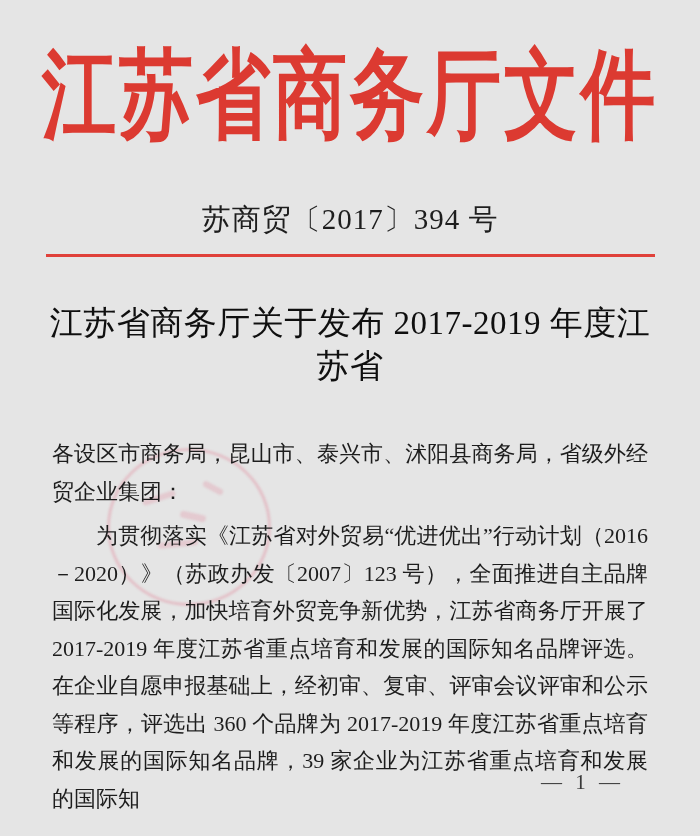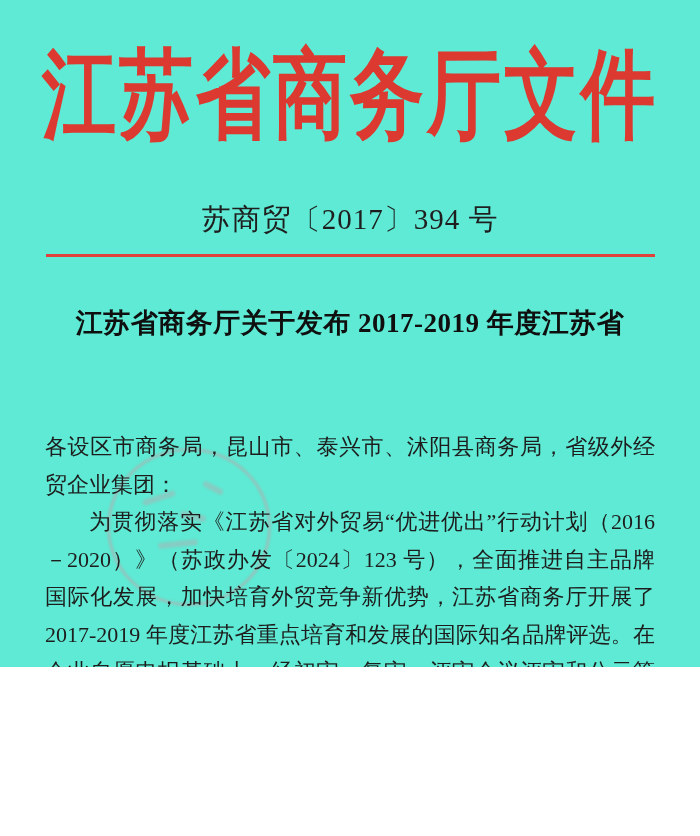--- a/index.html
+++ b/index.html
@@ -3,22 +3,22 @@
 <meta charset="utf-8">
 <style>
   html, body {
     margin: 0;
     padding: 0;
     background: #ffffff;
   }
   .page {
     position: relative;
     width: 700px;
-    height: 667px;
-    background: #5eead4;
+    height: 836px;
+    background: #e5e5e5;
     overflow: hidden;
     font-family: "Liberation Serif", "DejaVu Serif", serif;
   }
 
   
   .agency-title {
     position: absolute;
     top: 50px;
     left: 40px;
     right: 40px;
@@ -58,22 +58,22 @@
     background: #e0413a;
   }
 
   
   .notice-heading {
     position: absolute;
     top: 302px;
     left: 38px;
     right: 38px;
     text-align: center;
-    font-size: 27px;
-    font-weight: bold;
+    font-size: 33px;
+    font-weight: normal;
     line-height: 43px;
     color: #0f0f0f;
     letter-spacing: 0.5px;
   }
 
   
   .seal {
     position: absolute;
     left: 107px;
     top: 448px;
@@ -101,21 +101,21 @@
     left: 45px;
     width: 610px;
     font-size: 22px;
     line-height: 37.5px;
     color: #1d1d1d;
     text-align: justify;
     text-justify: inter-ideograph;
     z-index: 2;
   }
   .body-text p {
-    margin: 0;
+    margin: 7px;
     padding: 0;
   }
   .body-text .para {
     text-indent: 2em;
   }
 
   
   .page-number {
     position: absolute;
     top: 770px;
@@ -145,18 +145,18 @@
 
   <div class="seal">
     <span class="mark m1"></span>
     <span class="mark m2"></span>
     <span class="mark m3"></span>
     <span class="mark m4"></span>
   </div>
 
   <div class="body-text">
     <p class="salutation">各设区市商务局，昆山市、泰兴市、沭阳县商务局，省级外经贸企业集团：</p>
-    <p class="para">为贯彻落实《江苏省对外贸易“优进优出”行动计划（2016－2020）》（苏政办发〔2024〕123 号），全面推进自主品牌国际化发展，加快培育外贸竞争新优势，江苏省商务厅开展了 2017-2019 年度江苏省重点培育和发展的国际知名品牌评选。在企业自愿申报基础上，经初审、复审、评审会议评审和公示等程序，评选出 360 个品牌为 2017-2019 年度江苏省重点培育和发展的国际知名品牌，39 家企业为江苏省重点培育和发展的国际知</p>
+    <p class="para">为贯彻落实《江苏省对外贸易“优进优出”行动计划（2016－2020）》（苏政办发〔2007〕123 号），全面推进自主品牌国际化发展，加快培育外贸竞争新优势，江苏省商务厅开展了 2017-2019 年度江苏省重点培育和发展的国际知名品牌评选。在企业自愿申报基础上，经初审、复审、评审会议评审和公示等程序，评选出 360 个品牌为 2017-2019 年度江苏省重点培育和发展的国际知名品牌，39 家企业为江苏省重点培育和发展的国际知</p>
   </div>
 
   <div class="page-number">— 1 —</div>
 
 </div>
 
 </body></html>

